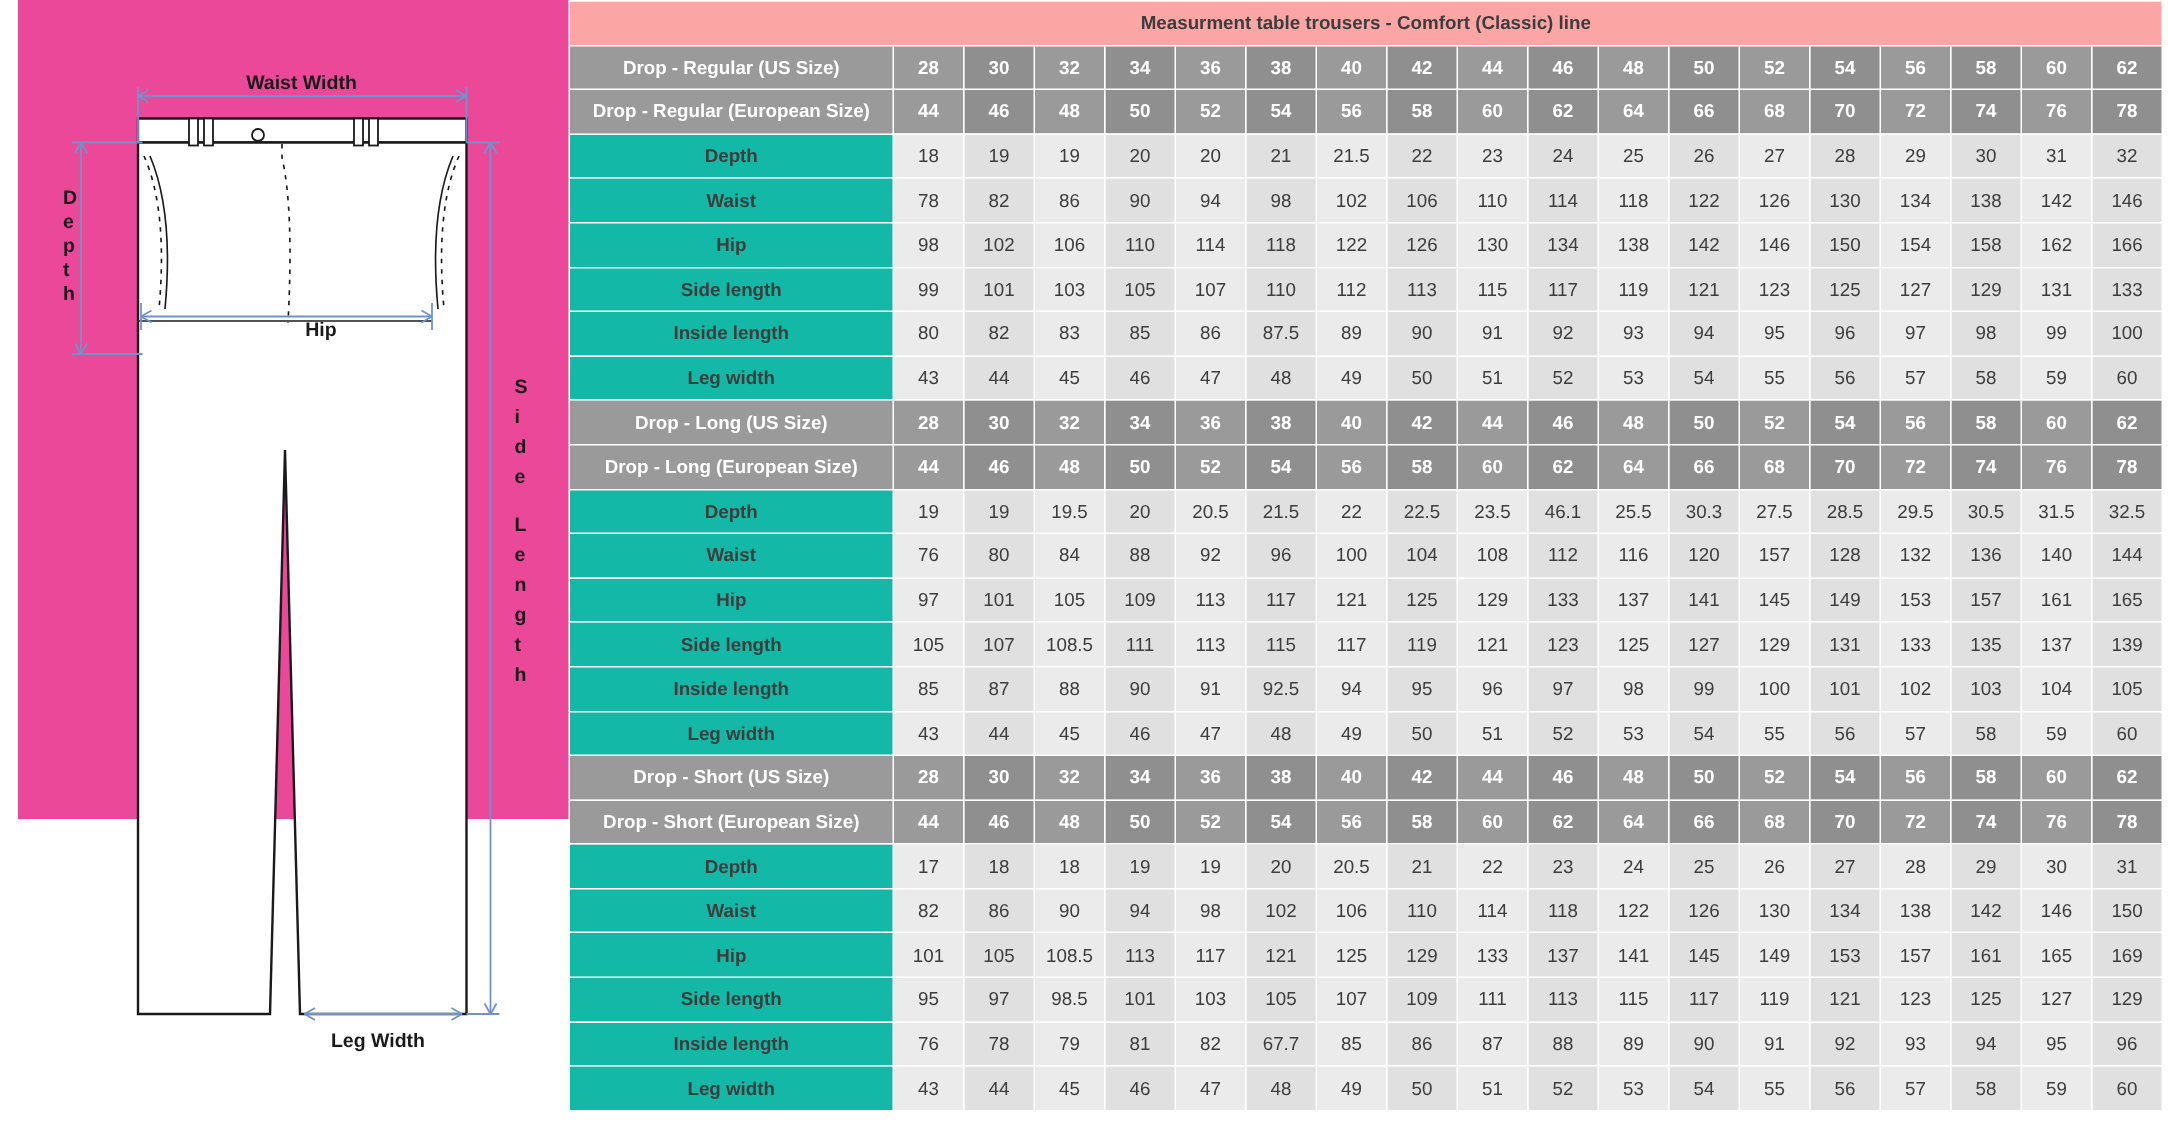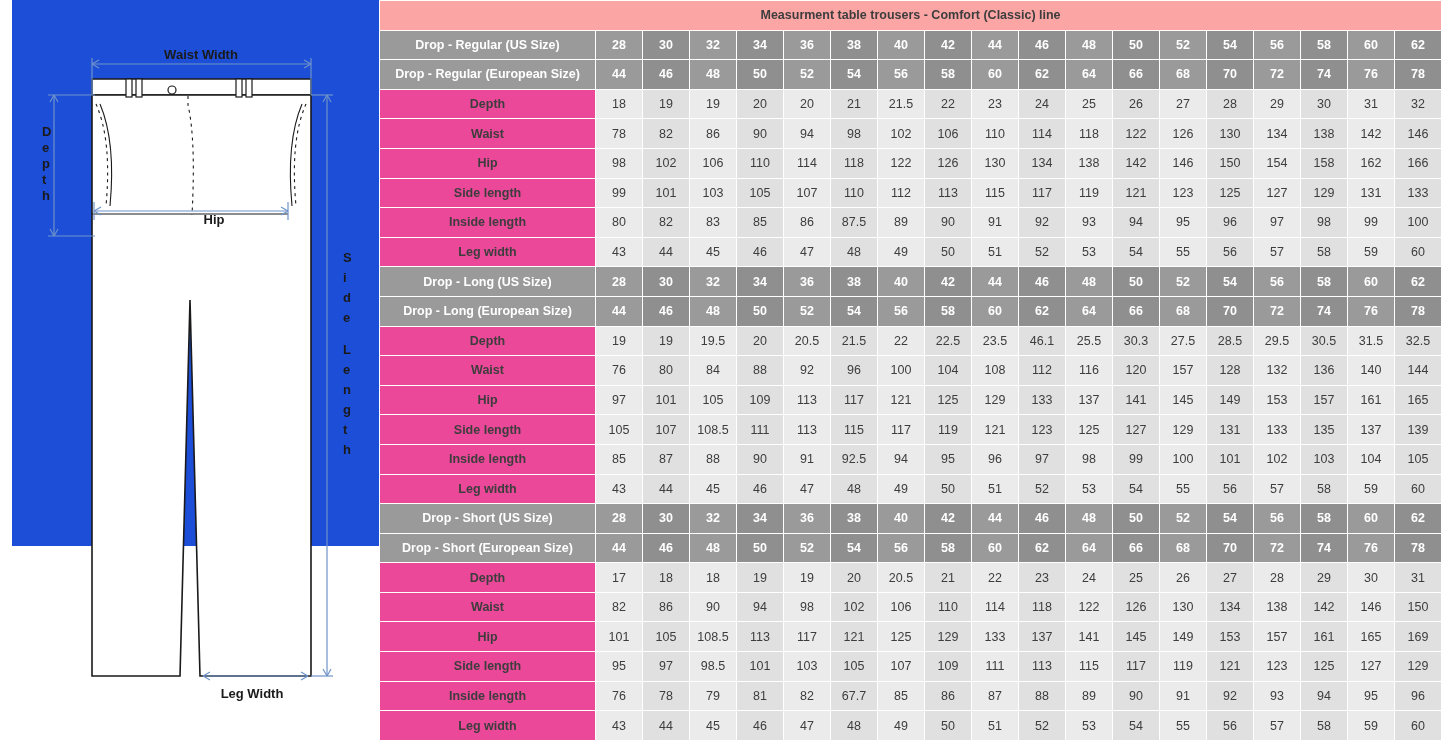--- a/index.html
+++ b/index.html
@@ -13,21 +13,21 @@
     position: relative;
     width: 1445px; height: 747px;
     display: flex;
     overflow: hidden;
   }
   
   #diagram-panel {
     position: relative;
     width: 379px;
     height: 546px;
-    background: #1d4ed8;
+    background: #ec4899;
     flex: 0 0 379px;
   }
   #diagram-panel .white-strip-top {
     position: absolute;
     left: 0; top: 0;
     width: 12px; height: 747px;
     background: #ffffff;
   }
   #diagram-svg { position: absolute; left: 0; top: 0; }
   .dim-label {
@@ -60,21 +60,21 @@
   }
   th.title-cell {
     background: #fca5a5;
     font-weight: bold;
     font-size: 13.5px;
     color: #2b2b2b;
     height: 36px;
     border: 1px solid #ffffff;
   }
   td.row-head {
-    background: #ec4899;
+    background: #14b8a6;
     font-weight: bold;
     color: #3d3d3d;
     width: 216px;
     text-align: center;
     font-size: 13px;
   }
   td.row-head.drop {
     background: #9a9a9a;
     color: #ffffff;
   }

